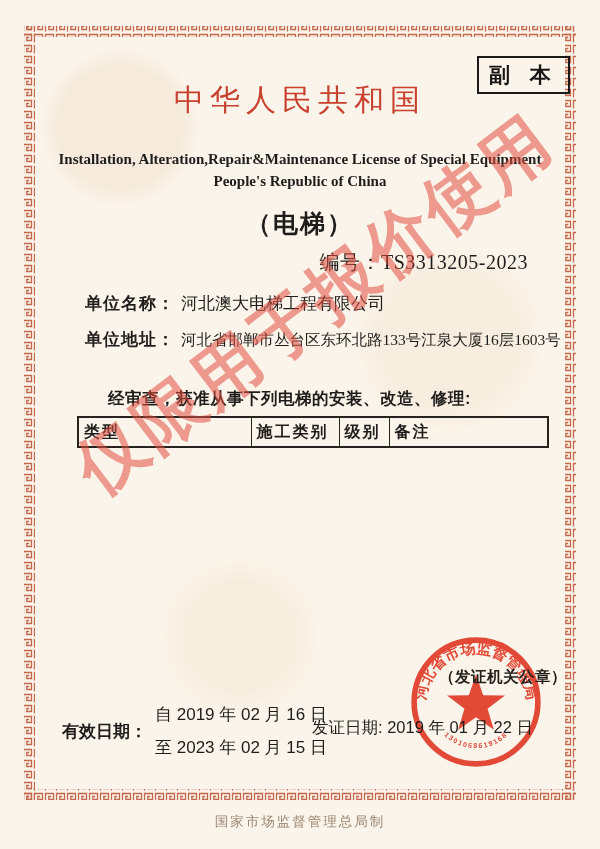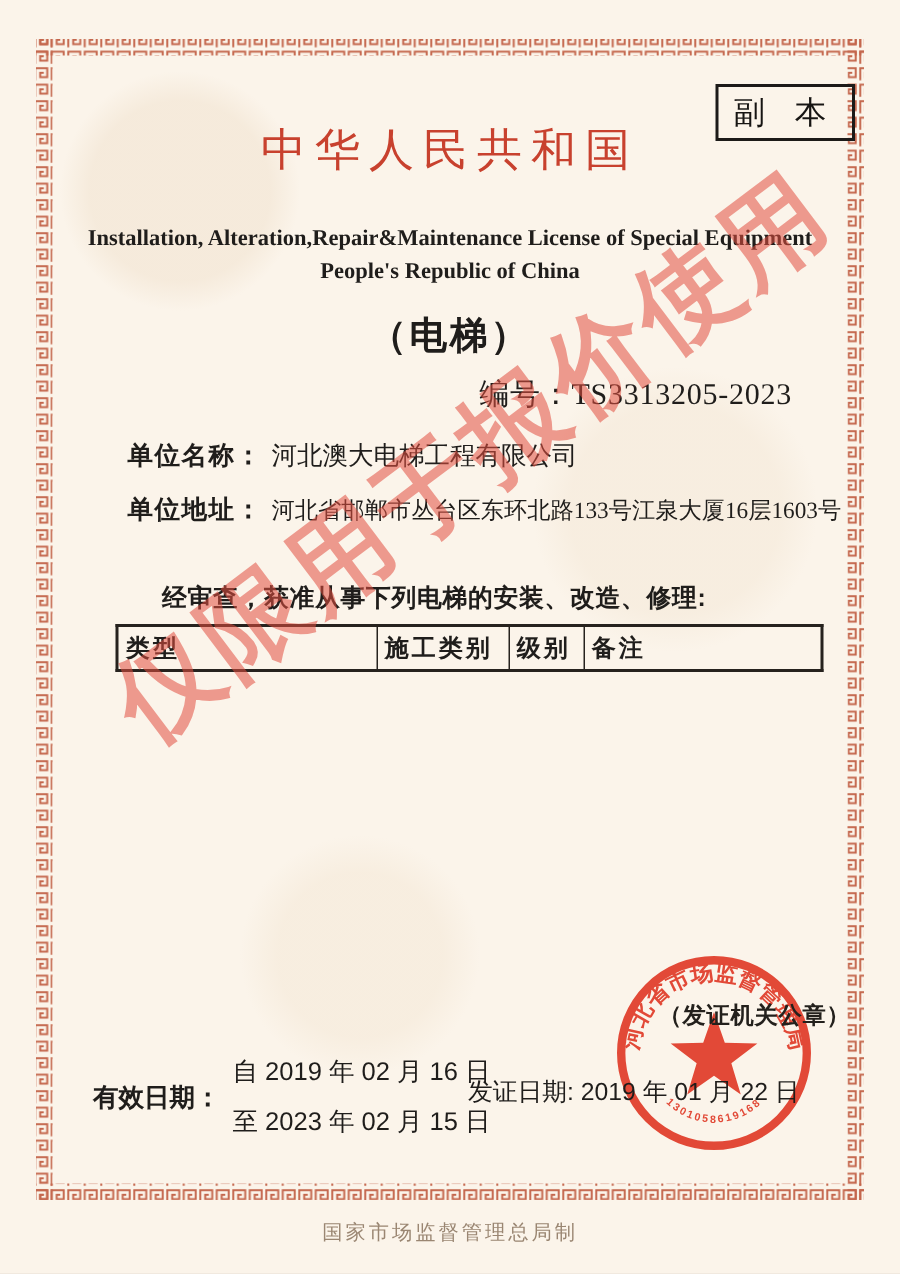--- a/index.html
+++ b/index.html
@@ -9,21 +9,21 @@
     background-image:
       radial-gradient(circle at 20% 15%, rgba(240,225,205,.5) 0 60px, transparent 80px),
       radial-gradient(circle at 75% 40%, rgba(243,230,212,.45) 0 70px, transparent 95px),
       radial-gradient(circle at 40% 75%, rgba(242,228,208,.4) 0 55px, transparent 80px);
     overflow:hidden;
     font-family:"Liberation Sans",sans-serif;color:#1f1d1b;
   }
   
   .badge{
     position:absolute;top:56px;left:477px;border:2.5px solid #1c1a18;
-    padding:3px 10px;font-size:21px;font-weight:normal;letter-spacing:7px;
+    padding:3px 10px;font-size:21px;font-weight:bold;letter-spacing:7px;
     color:#171513;background:transparent;white-space:nowrap;z-index:2;
   }
   .title-cn-1{position:absolute;top:80px;left:0;width:100%;text-align:center;
     font-size:30px;font-weight:normal;letter-spacing:6px;z-index:2;}
   .title-cn-2{position:absolute;top:113px;left:0;width:100%;text-align:center;
     font-size:31px;font-weight:bold;letter-spacing:2px;z-index:2;}
   .title-en-1{position:absolute;top:151px;left:0;width:100%;text-align:center;
     font-family:"Liberation Serif",serif;font-size:15px;font-weight:bold;z-index:2;}
   .title-en-2{position:absolute;top:173px;left:0;width:100%;text-align:center;
     font-family:"Liberation Serif",serif;font-size:15px;font-weight:bold;z-index:2;}

